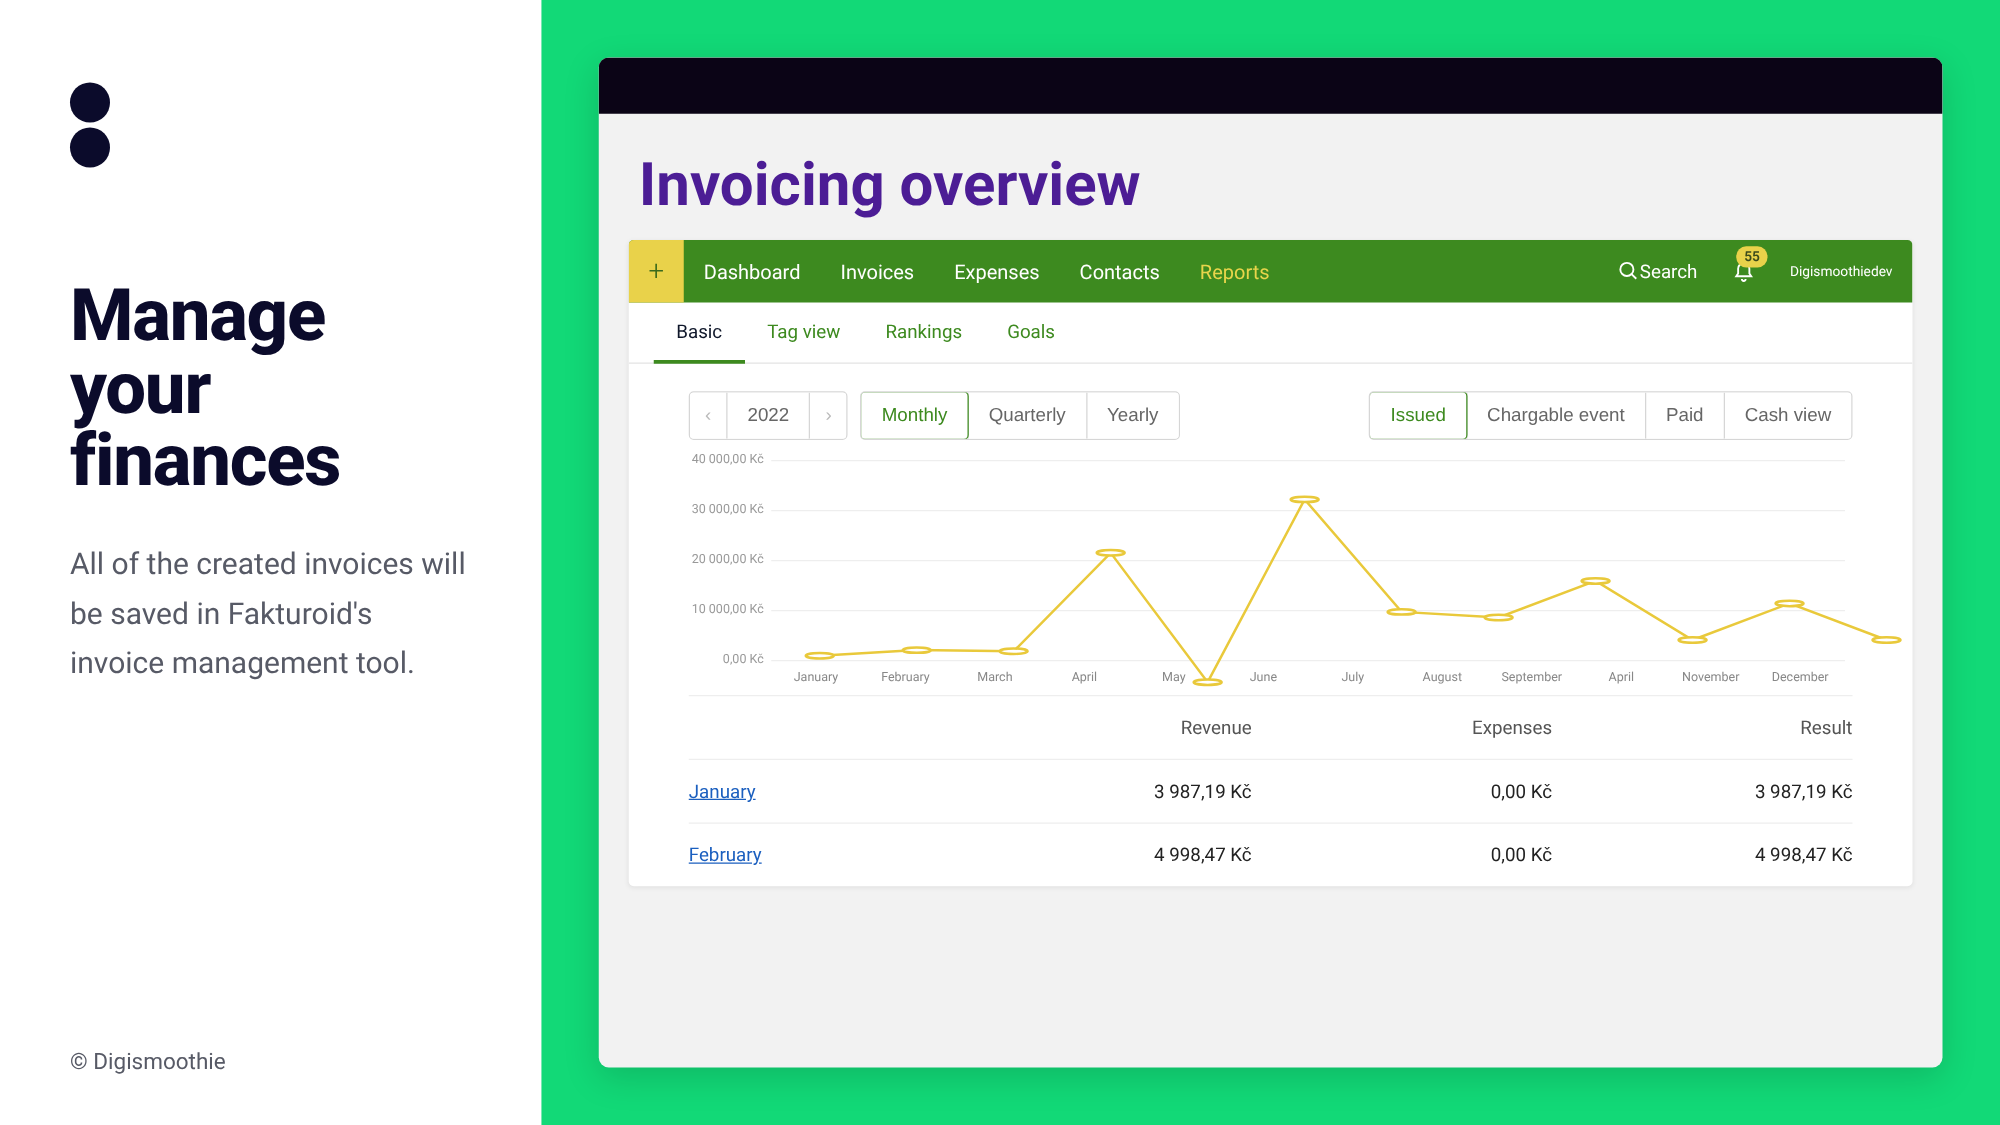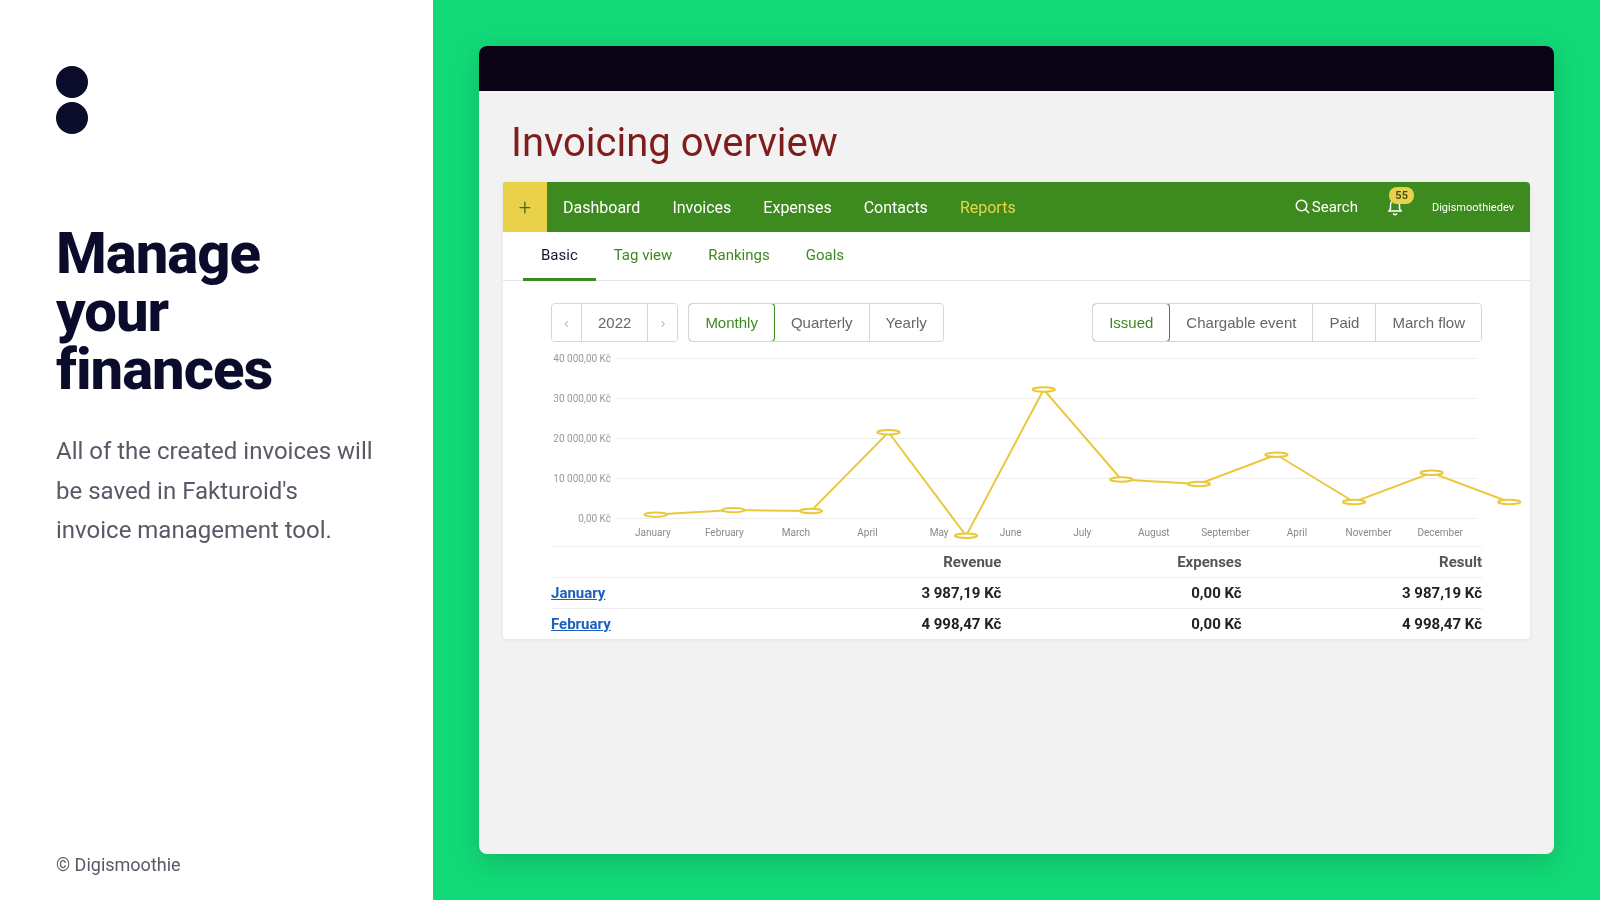--- a/index.html
+++ b/index.html
@@ -3,26 +3,26 @@
 <meta charset="utf-8">
 <style>
   * { box-sizing: border-box; margin: 0; padding: 0; }
   body { font-family: -apple-system, BlinkMacSystemFont, "Segoe UI", Roboto, Arial, sans-serif; width: 1600px; height: 900px; overflow: hidden; display: flex; background: #fff; }
   .left-panel { width: 433px; background: #fff; padding: 66px 56px 40px 56px; display: flex; flex-direction: column; position: relative; }
   .logo { margin-bottom: 90px; }
   .logo-dot { width: 32px; height: 32px; background: #0b0b2b; border-radius: 50%; display: block; }
   .logo-dot + .logo-dot { margin-top: 4px; }
   .headline { font-size: 58px; font-weight: 800; line-height: 1.0; color: #0b0b2b; letter-spacing: -1px; margin-bottom: 34px; }
   .subtext { font-size: 24px; line-height: 1.65; color: #575a66; }
-  .copyright { position: absolute; bottom: 25px; left: 56px; font-size: 18px; color: #575a66; }
+  .copyright { position: absolute; bottom: 40px; left: 56px; font-size: 18px; color: #575a66; }
   .right-panel { width: 1167px; background: #12d977; padding: 46px; }
   .app-window { width: 100%; height: 100%; background: #f2f2f2; border-radius: 8px; overflow: hidden; box-shadow: 0 8px 28px rgba(0,0,0,0.15); display: flex; flex-direction: column; }
   .app-topbar { height: 45px; background: #0b0416; }
   .app-body { flex: 1; overflow: hidden; }
-  .page-title { font-size: 40px; font-weight: 400; color: #7f1d1d; padding: 28px 32px 16px 32px; }
+  .page-title { font-size: 48px; font-weight: 700; color: #4c1d95; padding: 28px 32px 16px 32px; }
   .card { background: #fff; margin: 0 24px; border-radius: 4px; box-shadow: 0 1px 4px rgba(0,0,0,0.07); overflow: hidden; }
   .nav { display: flex; align-items: center; background: #3d8a1f; color: #fff; height: 50px; }
   .nav-plus { width: 44px; height: 50px; background: #e9d24a; color: #3b6a1b; display: flex; align-items: center; justify-content: center; font-size: 22px; font-weight: 300; cursor: pointer; }
   .nav-item { padding: 0 16px; font-size: 16px; cursor: pointer; }
   .nav-item.active { color: #e8d54b; }
   .nav-spacer { flex: 1; }
   .nav-search { display: flex; align-items: center; gap: 0; padding: 0 16px; cursor: pointer; font-size: 15px; }
   .nav-bell { position: relative; padding: 0 12px; cursor: pointer; }
   .nav-bell .badge { position: absolute; top: -10px; right: 2px; background: #e9d24a; color: #3b4a1b; font-size: 11px; font-weight: 600; padding: 2px 6px; border-radius: 8px; }
   .nav-user { padding: 0 16px; font-size: 11px; cursor: pointer; }
@@ -43,21 +43,21 @@
   .gridline { position: absolute; left: 0; right: 0; border-top: 1px solid #eee; }
   .ytick { position: absolute; left: -66px; width: 60px; text-align: right; font-size: 10px; color: #999; transform: translateY(-50%); }
   .bars { position: absolute; left: 66px; right: 6px; bottom: 20px; top: 0; display: flex; align-items: flex-end; justify-content: space-around; }
   .bar-col { flex: 1; display: flex; justify-content: center; position: relative; }
   .bar { width: 26px; background: #3d8a1f; border-radius: 1px 1px 0 0; }
   .line-svg { position: absolute; left: 66px; right: 6px; top: 0; bottom: 20px; z-index: 2; overflow: visible; }
   .xlabels { position: absolute; left: 66px; right: 6px; bottom: 0; display: flex; justify-content: space-around; }
   .xlabels span { flex: 1; text-align: center; font-size: 10px; color: #888; }
   .vat-row { display: flex; justify-content: center; padding: 14px 0 18px 0; }
   .table { width: 100%; padding: 0 48px; }
-  .table-head, .table-row { display: flex; border-top: 1px solid #eee; padding: 6px 0; font-weight: bold; }
+  .table-head, .table-row { display: flex; border-top: 1px solid #eee; padding: 16px 0; }
   .table-head { font-size: 15px; color: #555; }
   .table-row { font-size: 15px; color: #222; }
   .col-month { flex: 0 0 210px; }
   .col-month a { color: #1b5fbf; text-decoration: underline; cursor: pointer; }
   .col-val { flex: 1; text-align: right; }
 </style>
 </head>
 <body>
 
 <div class="left-panel">
@@ -117,21 +117,21 @@
           <div class="seg" id="period-seg">
               <button class="active">Monthly</button>
               <button>Quarterly</button>
               <button>Yearly</button>
             </div>
           <div class="controls-spacer"></div>
           <div class="seg" id="filter-seg">
               <button class="active">Issued</button>
               <button>Chargable event</button>
               <button>Paid</button>
-              <button>March flow</button>
+              <button>Cash view</button>
             </div>
         </div>
 
         <div class="chart-wrap">
           <div class="chart" id="chart">
             <div class="chart-grid" id="chart-grid">
                 <div class="gridline" style="top: 100%;"></div>
                 <div class="ytick" style="top: 100%;">0,00 Kč</div>
                 <div class="gridline" style="top: 75%;"></div>
                 <div class="ytick" style="top: 75%;">10 000,00 Kč</div>

